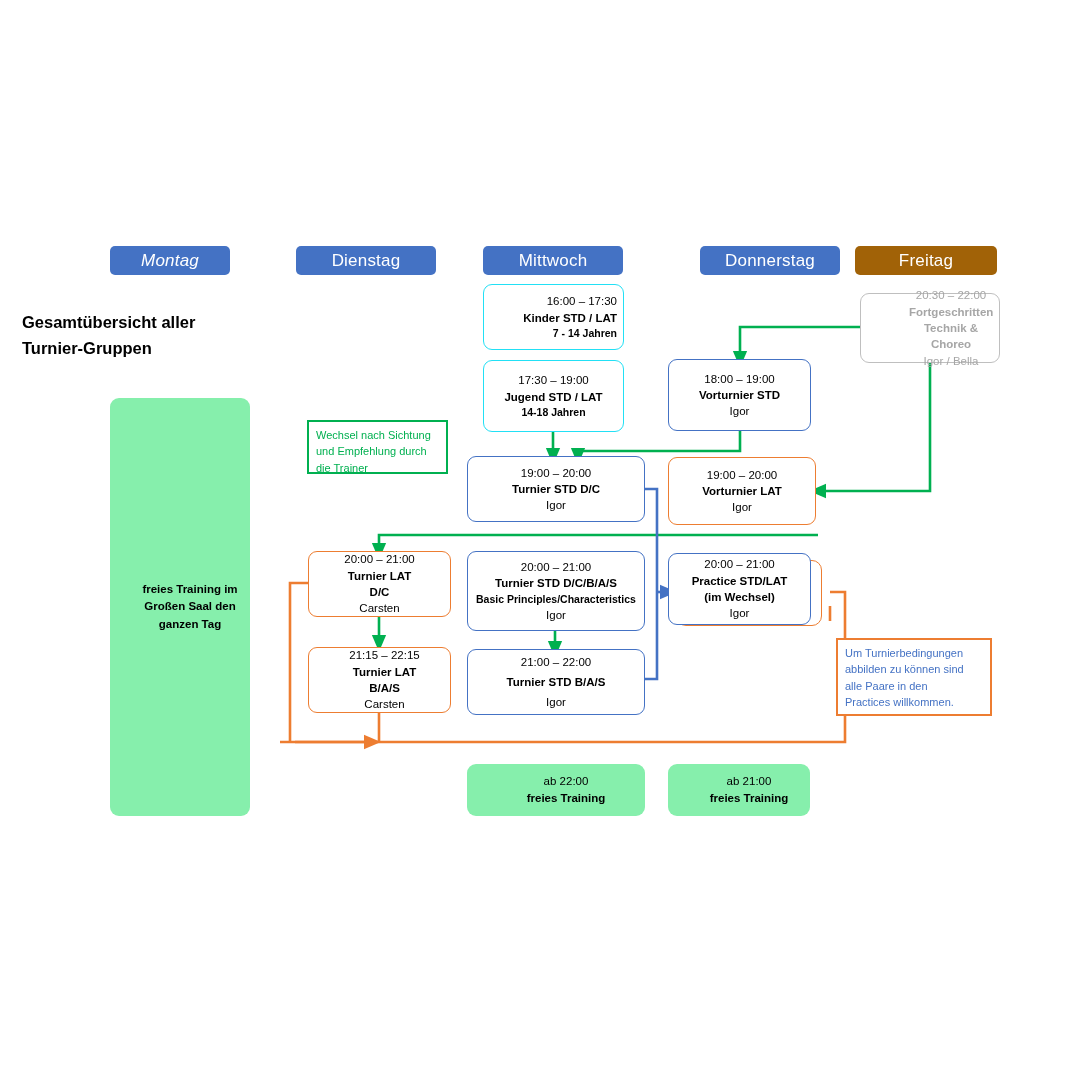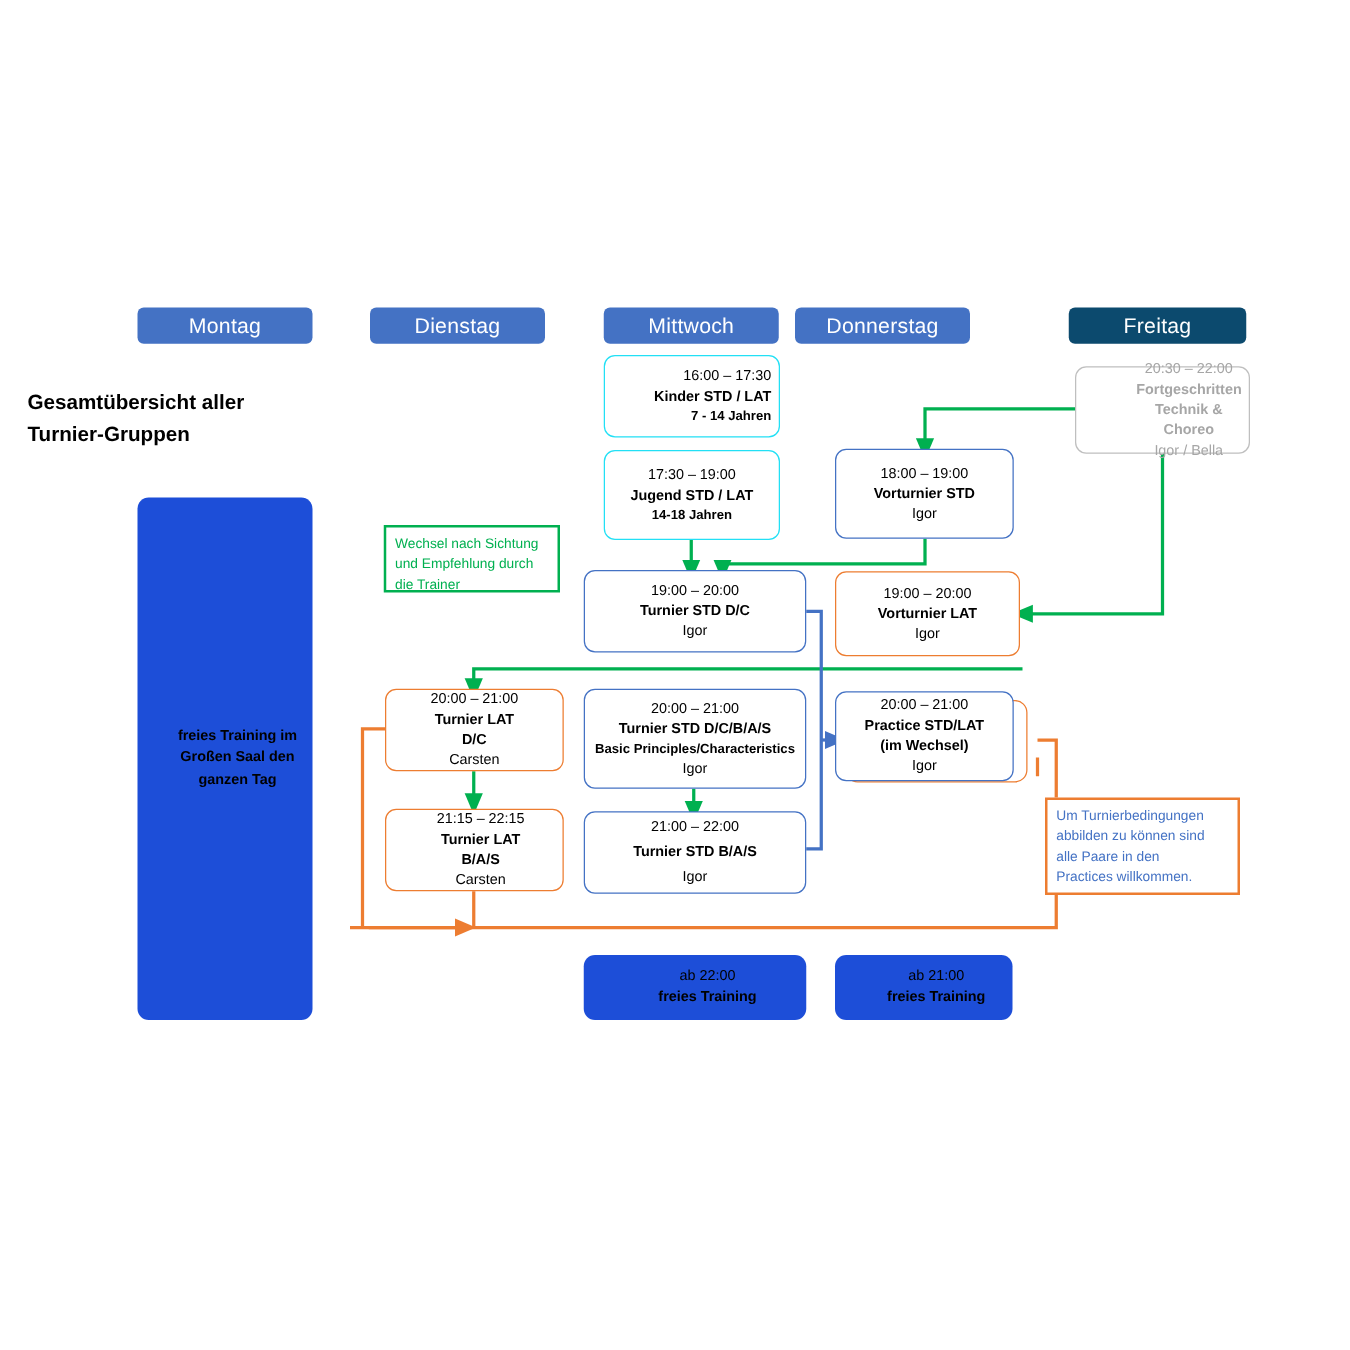--- a/index.html
+++ b/index.html
@@ -18,21 +18,21 @@
   .day-chip{
     position:absolute;
     height:29px;
     border-radius:5px;
     display:flex;align-items:center;justify-content:center;
     color:#ffffff;
     font-size:17px;
     letter-spacing:.2px;
     background:#4472c4;
   }
-  .day-chip.muted{background:#0c4a6e;color:#ffffff;}
+  .day-chip.muted{background:#a16207;color:#ffffff;}
 
   
   #title{
     position:absolute;left:22px;top:310px;width:250px;
     font-size:16.5px;font-weight:bold;color:#000000;line-height:1.55;
   }
 
   
   .card{
     position:absolute;
@@ -53,21 +53,21 @@
   .card .b{font-weight:bold;}
   .card .s{font-weight:normal;}
   .card.cyan{border-color:#22e0f5;}
   .card.orange{border-color:#ed7d31;}
   .card.grey{border-color:#bfbfbf;color:#a6a6a6;padding-left:48px;}
   .card.grey .b{color:#a6a6a6;}
 
   
   .block{
     position:absolute;box-sizing:border-box;
-    background:#1d4ed8;
+    background:#86efac;
     border-radius:9px;
     display:flex;flex-direction:column;
     align-items:center;justify-content:center;
     text-align:center;
     font-size:11.5px;color:#000000;line-height:1.5;padding-left:20px;
   }
   .block.tall{justify-content:center;}
 
   
   .note{
@@ -130,30 +130,30 @@
     <path d="M830,592 L845,592 L845,742 L295,742" fill="none" stroke="#ed7d31" stroke-width="2.6"></path>
     <path d="M280,742 L372,742" fill="none" stroke="#ed7d31" stroke-width="2.6" marker-end="url(#ao)"></path>
 
     <path d="M379,713 L379,742" fill="none" stroke="#ed7d31" stroke-width="2.6"></path>
 
     <path d="M290,742 L290,583 L308,583" fill="none" stroke="#ed7d31" stroke-width="2.6"></path>
 
     <path d="M830,606 L830,621" fill="none" stroke="#ed7d31" stroke-width="2.6"></path>
   </svg>
 
-  <div class="day-chip" style="left:110px;top:246px;width:140px;">
+  <div class="day-chip" style="left:110px;top:246px;width:120px;font-style:italic;">
     <span>Montag</span>
   </div>
   <div class="day-chip" style="left:296px;top:246px;width:140px;">
     <span>Dienstag</span>
   </div>
   <div class="day-chip" style="left:483px;top:246px;width:140px;">
     <span>Mittwoch</span>
   </div>
-  <div class="day-chip" style="left:636px;top:246px;width:140px;">
+  <div class="day-chip" style="left:700px;top:246px;width:140px;">
     <span>Donnerstag</span>
   </div>
   <div class="day-chip muted" style="left:855px;top:246px;width:142px;">
     <span>Freitag</span>
   </div>
 
   <div id="title">
     <div>Gesamtübersicht aller</div>
     <div>Turnier-Gruppen</div>
   </div>

